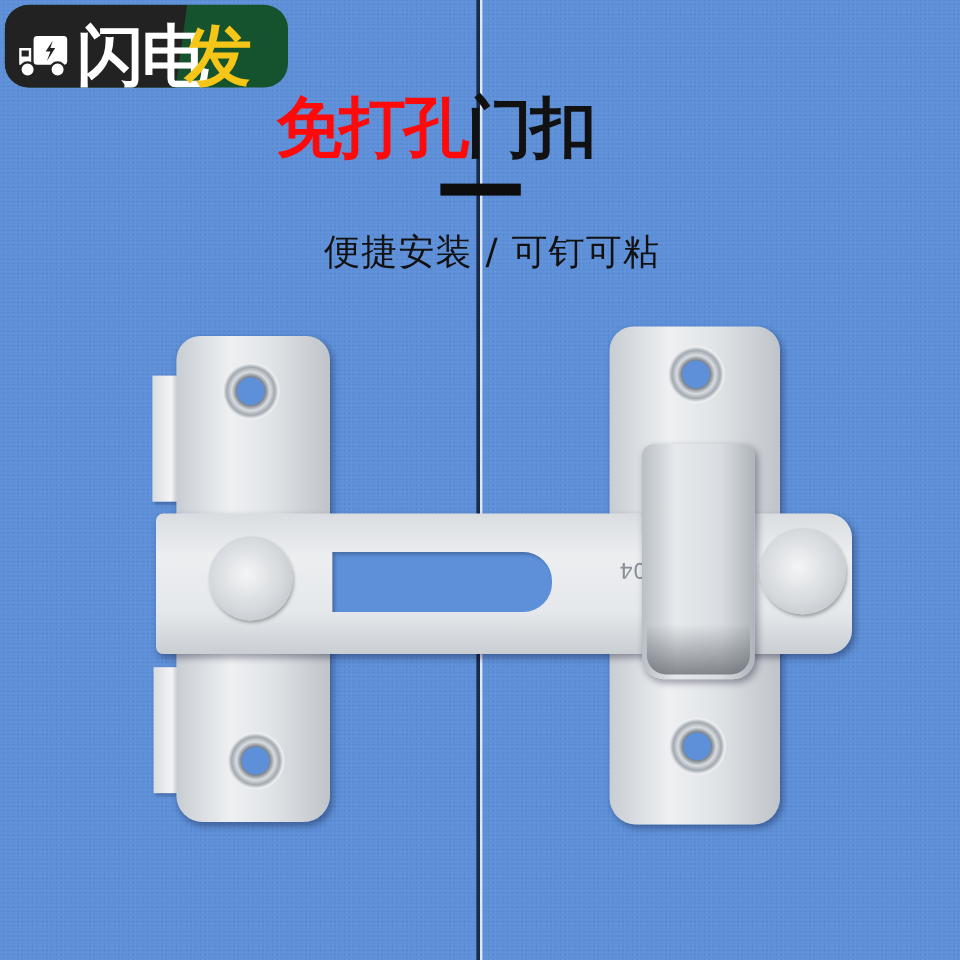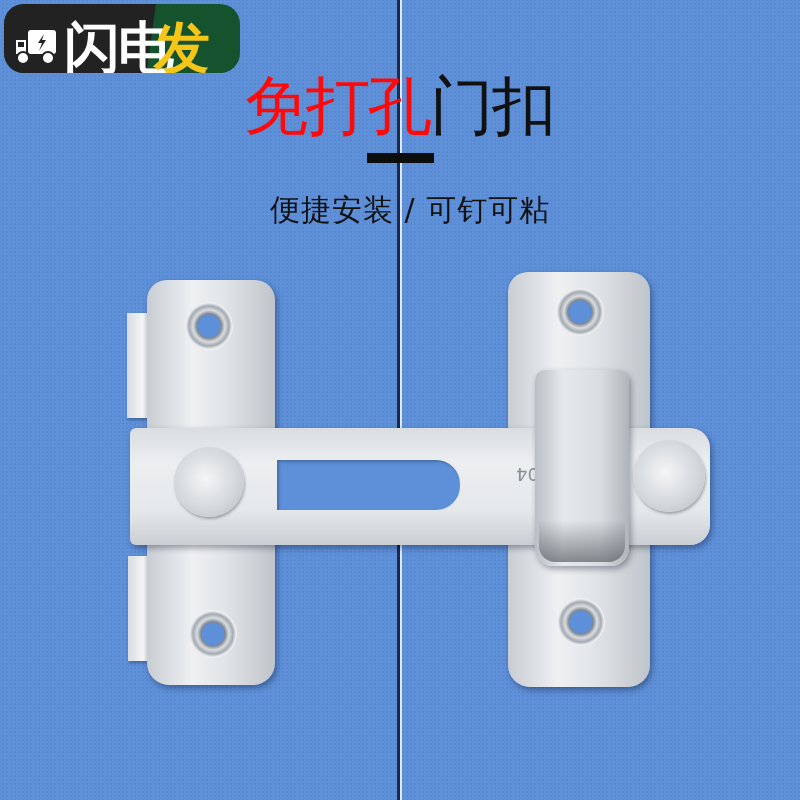--- a/index.html
+++ b/index.html
@@ -9,21 +9,21 @@
       background-size:3px 3px,4px 4px;background-position:0 0,1px 2px;}
   .seam-dark{position:absolute;left:397px;top:0;width:3px;height:800px;background:#1a2a48;}
   .seam-light{position:absolute;left:400px;top:0;width:2px;height:800px;background:#dfe8f5;}
   
   .badge{position:absolute;left:4px;top:4px;width:236px;height:69px;border-radius:20px;overflow:hidden;background:#14532d;}
   .badge .dark{position:absolute;left:0;top:0;width:150px;height:87px;background:#222222;clip-path:polygon(0 0,100% 0,92% 100%,0 100%);width:152px;}
   .badge .truck{position:absolute;left:10px;top:22px;width:44px;height:42px;}
   .badge .t1{position:absolute;left:60px;top:6px;color:#fff;font-size:56px;font-weight:bold;letter-spacing:-2px;line-height:75px;}
   .badge .t2{position:absolute;left:150px;top:6px;color:#f5c518;font-size:56px;font-weight:bold;letter-spacing:-2px;line-height:75px;}
   
-  .headline{position:absolute;left:244px;top:66px;font-size:64px;line-height:80px;font-weight:normal;white-space:nowrap;letter-spacing:-2px;}
+  .headline{position:absolute;left:230px;top:66px;font-size:55px;line-height:80px;font-weight:bold;white-space:nowrap;letter-spacing:-2px;}
   .headline .red{color:#ff0a0a;}
   .headline .blk{color:#111;}
   .dash{position:absolute;left:367px;top:153px;width:67px;height:10px;background:#0d0d0d;}
   .sub{position:absolute;left:270px;top:190px;font-size:30px;color:#111;white-space:nowrap;letter-spacing:1px;text-align:center;}
   
   .steel{background:linear-gradient(90deg,#c8cdd3,#eef0f2 35%,#e2e5e8 60%,#bfc4ca);}
   .plate{position:absolute;border-radius:20px 20px 22px 22px;box-shadow:2px 3px 6px rgba(0,0,30,.35);}
   .tab{position:absolute;background:linear-gradient(90deg,#d8dce0,#f4f5f6 60%,#c9cdd2);box-shadow:1px 2px 3px rgba(0,0,30,.3);}
   .hole{position:absolute;width:48px;height:48px;border-radius:50%;background:radial-gradient(circle,#5d90d9 0 11px,#7e858c 12px,#d9dde1 16px,#a3aab1 20px,#eceef0 23px);}
   .bar{position:absolute;border-radius:6px 20px 20px 6px;box-shadow:2px 3px 6px rgba(0,0,30,.35);background:linear-gradient(180deg,#d9dde1,#eceef0 30%,#e5e8eb 70%,#c9ced3);}

